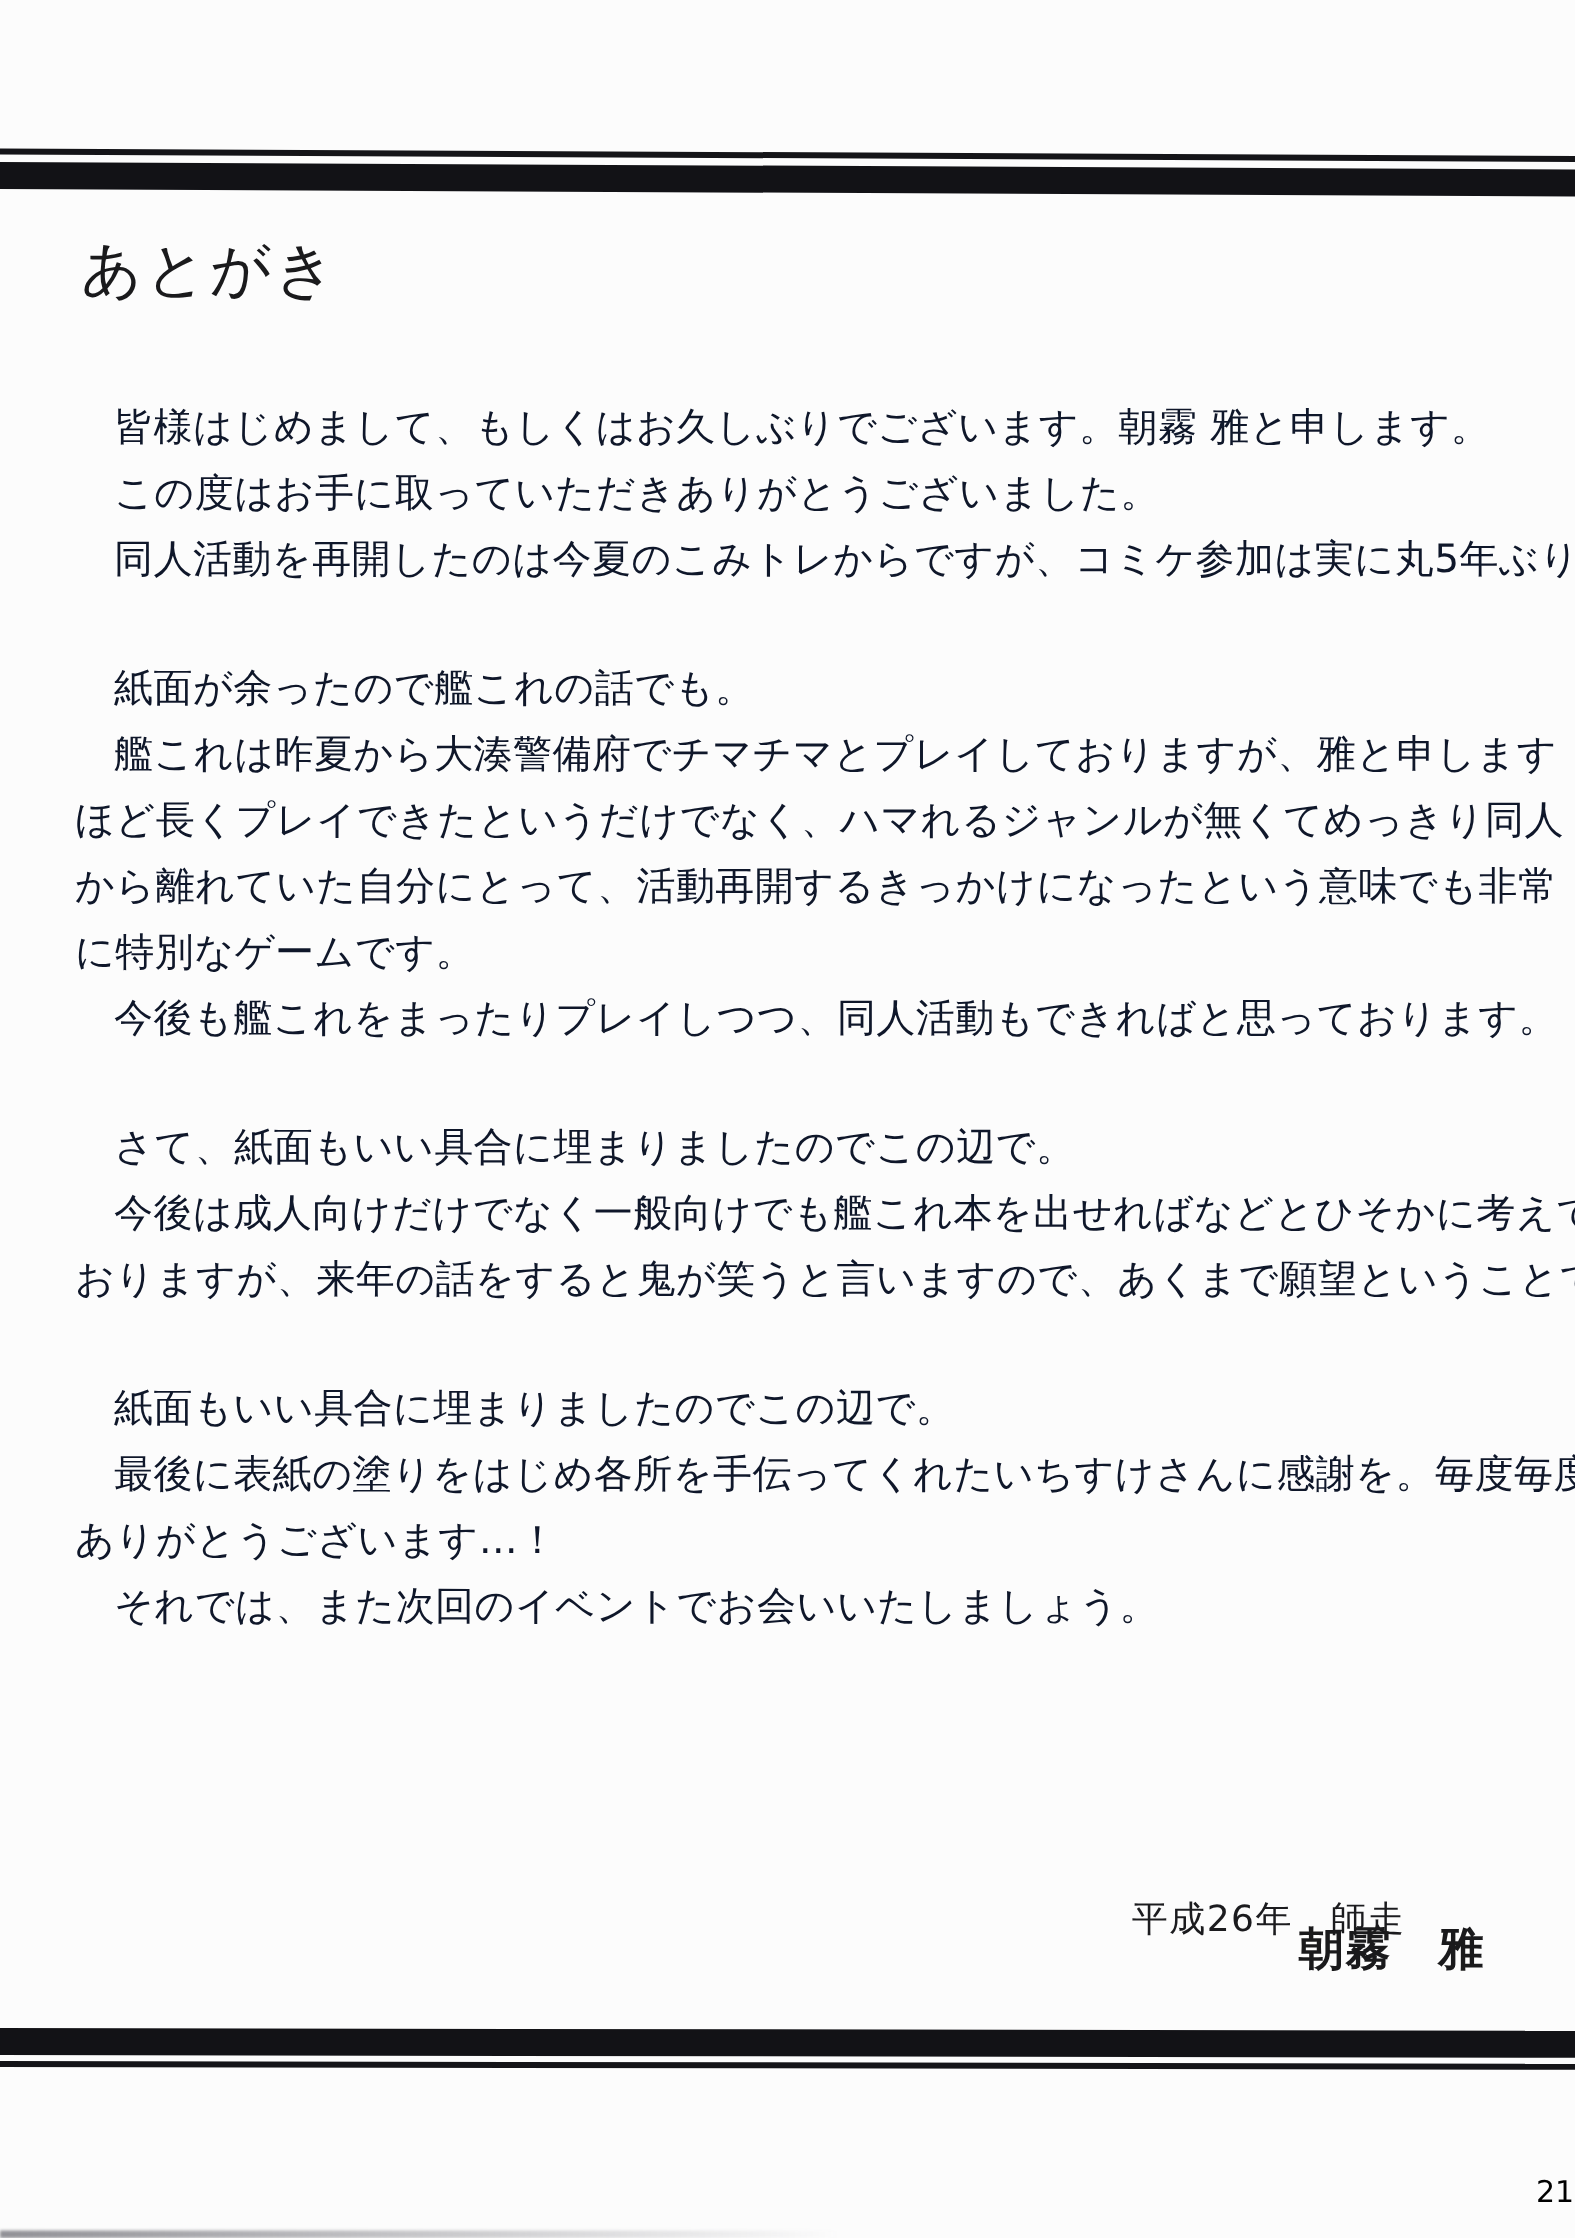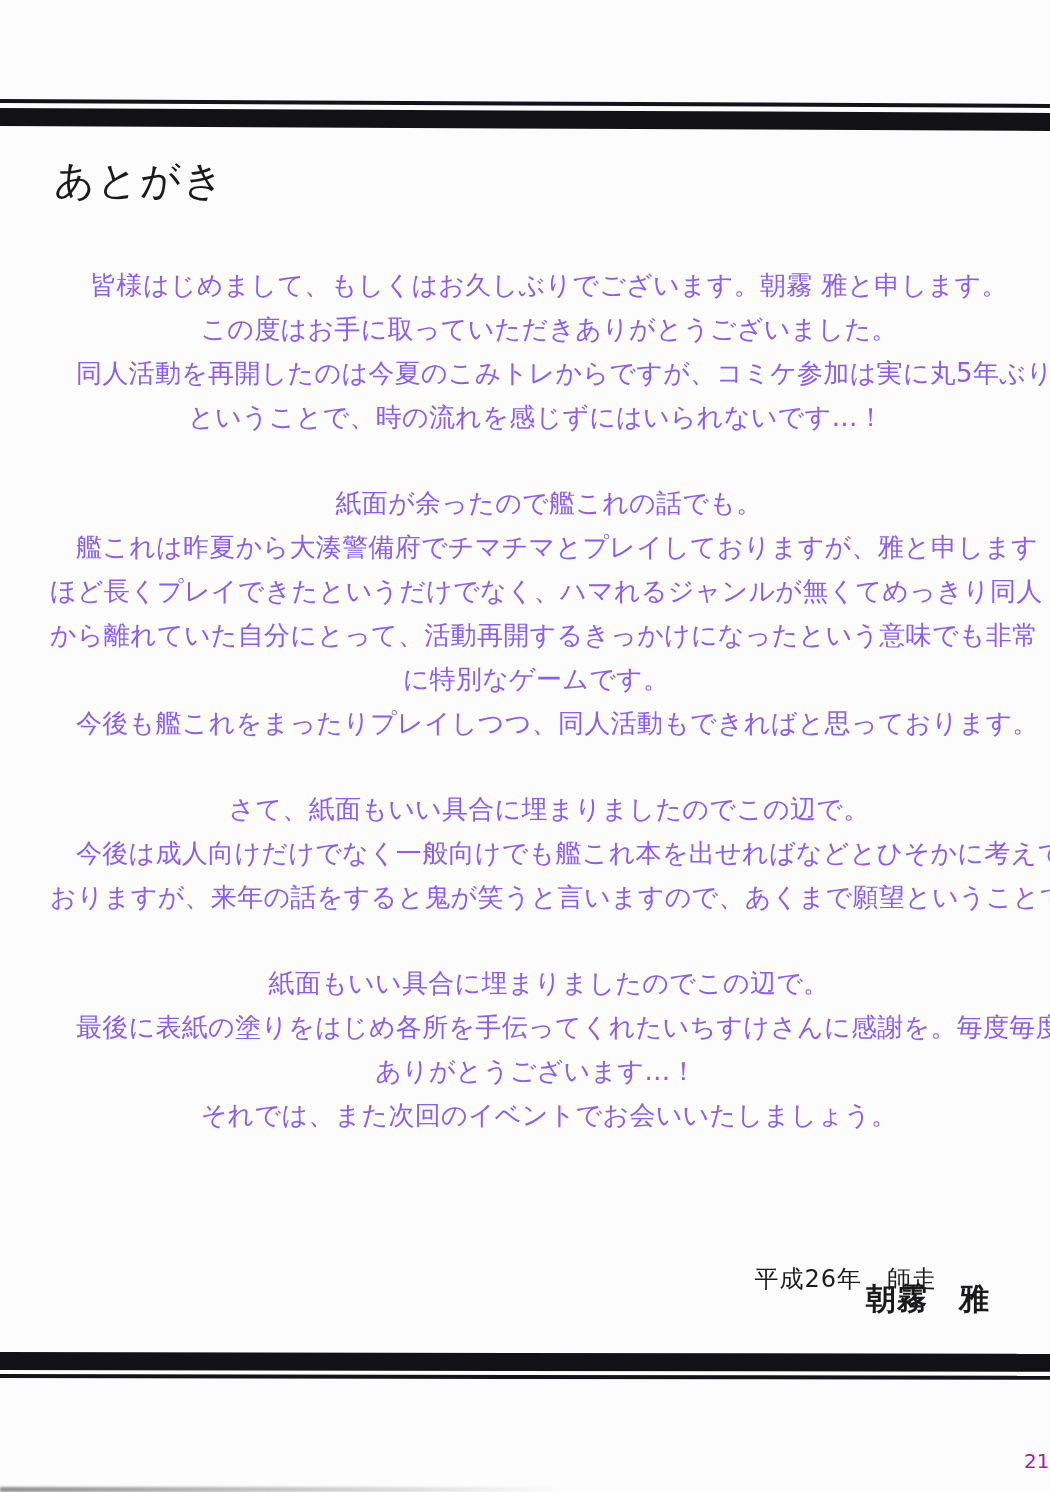--- a/index.html
+++ b/index.html
@@ -62,22 +62,21 @@
     color: #1a1a1c;
     font-weight: 500;
   }
   .body-text {
     position: absolute;
     left: 50px; top: 263px;
     width: 972px;
     font-size: 26px;
     line-height: 44px;
     letter-spacing: 0.3px;
-    color: #8b5cf6;
-    text-align: center;
+    color: #0f172a;
   }
   .paragraph { margin-bottom: 42px; }
   .paragraph:last-child { margin-bottom: 1px; }
   .text-line { white-space: nowrap; }
   .text-line.indent { padding-left: 26px; }
   .colophon-date {
     position: absolute;
     top: 1246px; right: 113px;
     font-size: 24px;
     letter-spacing: 1px;
@@ -89,21 +88,21 @@
     top: 1279px; right: 60px;
     font-size: 30px;
     letter-spacing: 1px;
     color: #1a1a1c;
     font-weight: 700;
   }
   .page-number {
     position: absolute;
     left: 1024px; top: 1449px;
     font-size: 20px;
-    color: #a21caf;
+    color: #000000;
   }
   .scan-shadow {
     position: absolute;
     left: 0; bottom: 0;
     width: 560px; height: 5px;
     background: linear-gradient(to right, rgba(55,55,65,0.55), rgba(55,55,65,0.0));
     filter: blur(1px);
   }
 </style>
 </head>
@@ -116,21 +115,20 @@
     <div class="rule-thick-top"></div>
   </div>
 
   <h1 class="title">あとがき</h1>
 
   <div class="body-text">
       <div class="paragraph">
         <div class="text-line indent">皆様はじめまして、もしくはお久しぶりでございます。朝霧 雅と申します。</div>
         <div class="text-line indent">この度はお手に取っていただきありがとうございました。</div>
         <div class="text-line indent">同人活動を再開したのは今夏のこみトレからですが、コミケ参加は実に丸5年ぶり</div>
-        <div class="text-line">ということで、時の流れを感じずにはいられないです…！</div>
       </div>
       <div class="paragraph">
         <div class="text-line indent">紙面が余ったので艦これの話でも。</div>
         <div class="text-line indent">艦これは昨夏から大湊警備府でチマチマとプレイしておりますが、雅と申します</div>
         <div class="text-line">ほど長くプレイできたというだけでなく、ハマれるジャンルが無くてめっきり同人</div>
         <div class="text-line">から離れていた自分にとって、活動再開するきっかけになったという意味でも非常</div>
         <div class="text-line">に特別なゲームです。</div>
         <div class="text-line indent">今後も艦これをまったりプレイしつつ、同人活動もできればと思っております。</div>
       </div>
       <div class="paragraph">

